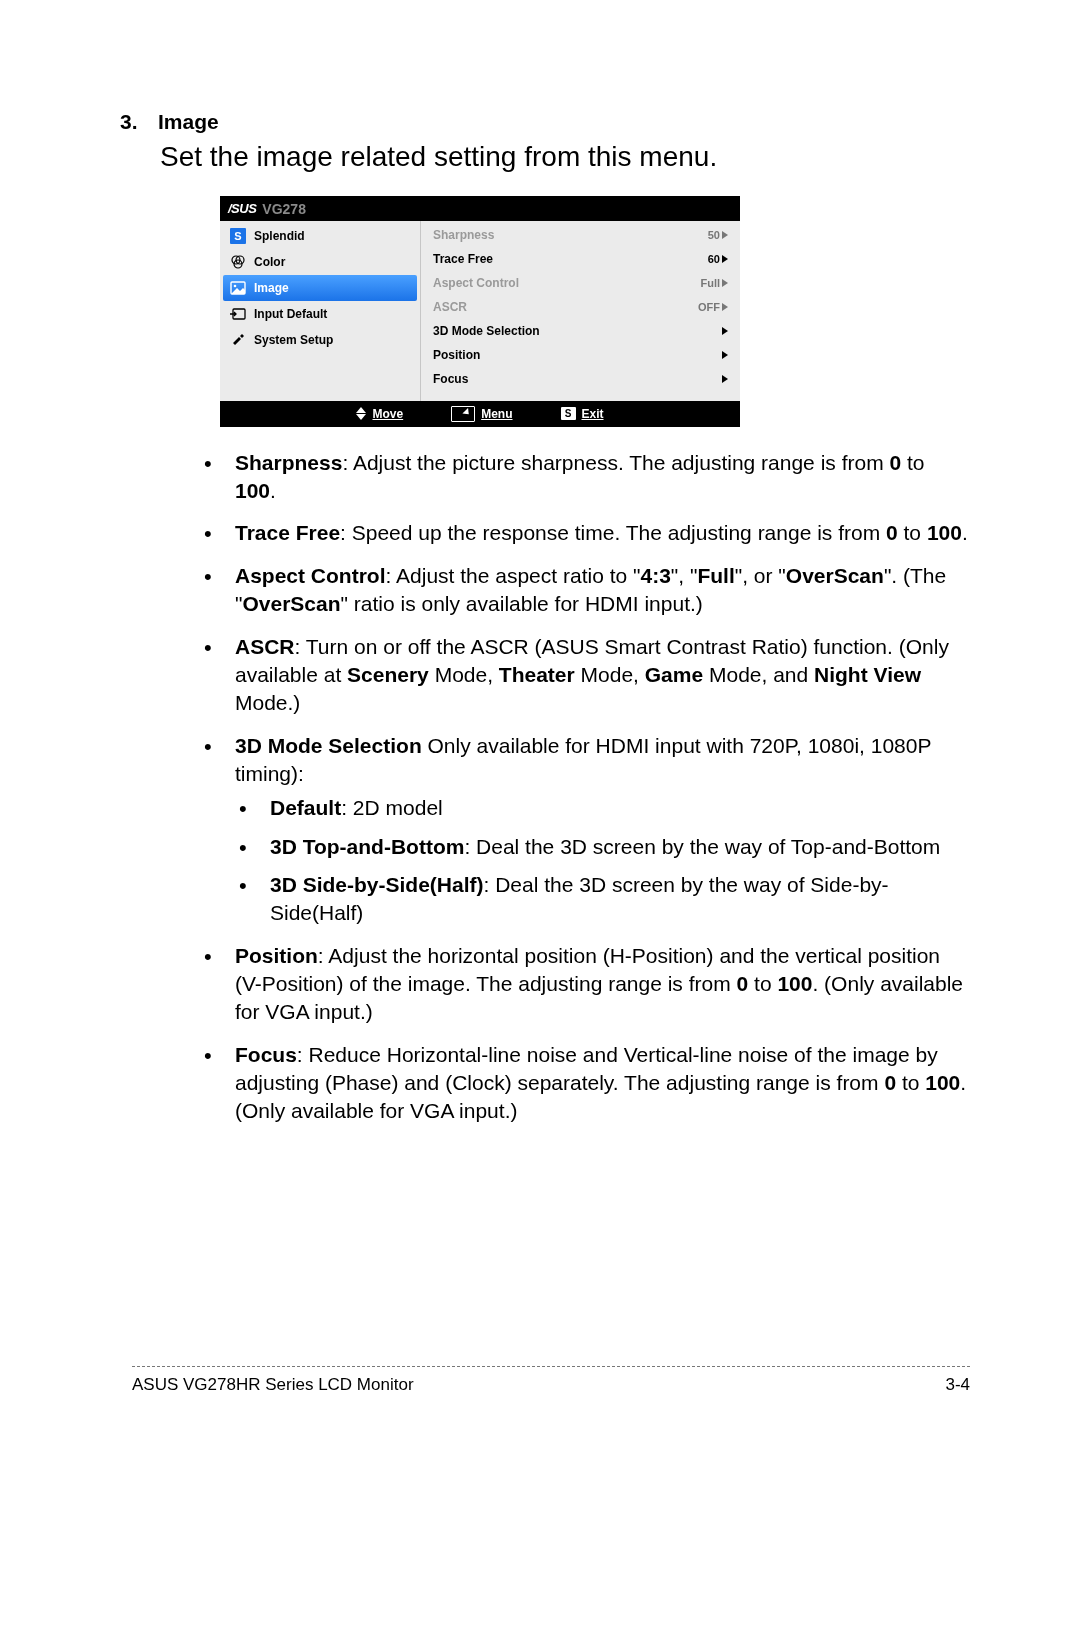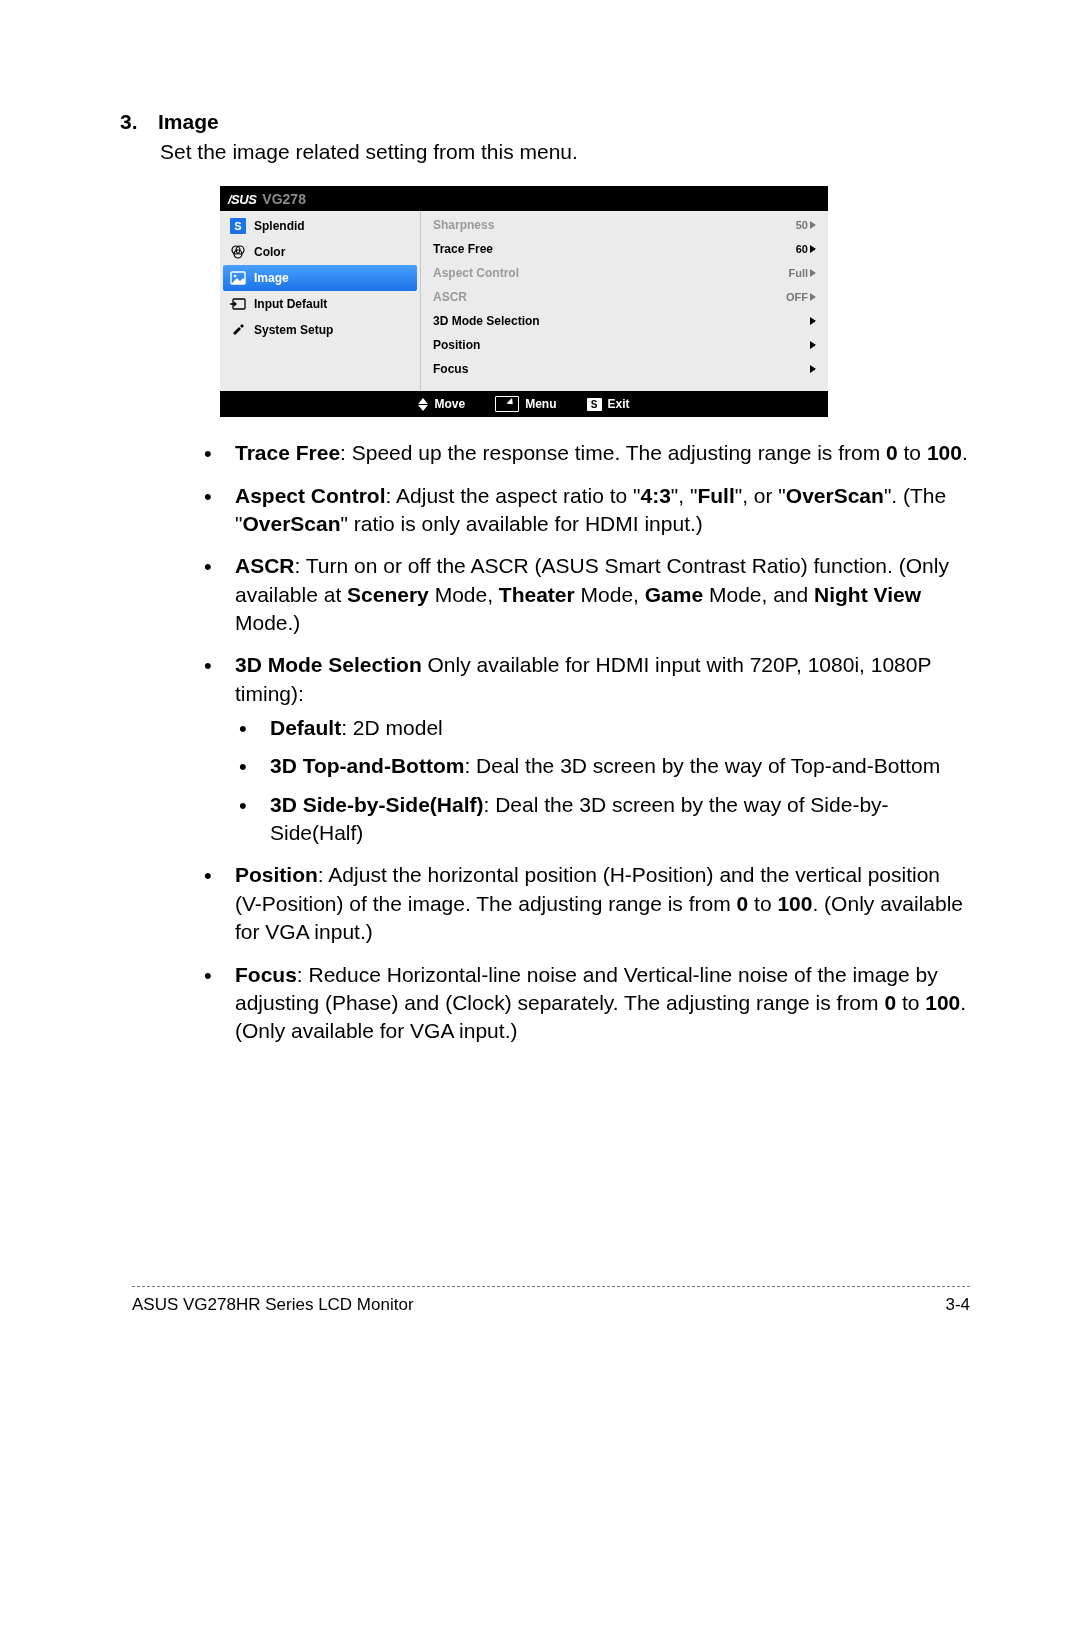--- a/index.html
+++ b/index.html
@@ -15,28 +15,28 @@
   }
   .section-head {
     display: flex;
     gap: 18px;
     font-weight: bold;
     font-size: 21px;
     margin: 0 0 4px 0;
   }
   .section-head .num { min-width: 20px; }
   .section-intro {
-    font-size: 21px;
+    font-size: 28px;
     margin: 0 0 20px 40px;
     line-height: 1.35;
   }
 
   
   .osd {
-    width: 608px;
+    width: 520px;
     margin: 0 4px 22px 100px;
     background: #000;
     color: #fff;
     font-size: 13px;
     font-family: Arial, sans-serif;
   }
   .osd-title {
     display: flex;
     align-items: center;
     gap: 6px;
@@ -123,26 +123,27 @@
     border-bottom: 4px solid transparent;
     border-left: 6px solid #777;
     display: inline-block;
   }
   .tri.dark { border-left-color:#000; }
 
   .osd-footer {
     display: flex;
     align-items: center;
     justify-content: center;
-    gap: 30px;
+    gap: 48px;
     padding: 5px 0;
     background: #000;
     color: #fff;
     font-size: 12px;
     font-weight: bold;
+    text-decoration: underline;
   }
   .osd-footer .hint { display: flex; align-items: center; gap: 6px; }
   .osd-footer .icon { display:inline-flex; align-items:center; justify-content:center; }
   .icon-updown {
     display:flex; flex-direction:column; align-items:center; gap:1px;
   }
   .icon-updown .u { width:0;height:0;border-left:5px solid transparent;border-right:5px solid transparent;border-bottom:6px solid #fff;}
   .icon-updown .d { width:0;height:0;border-left:5px solid transparent;border-right:5px solid transparent;border-top:6px solid #fff;}
   .icon-menu-box {
     width:22px;height:14px;border:1.5px solid #fff;border-radius:1px;position:relative;
@@ -329,20 +330,23 @@
       </span>
       <span class="hint">
         <span class="icon icon-s-white">S</span>
         <span>Exit</span>
       </span>
     </div>
   </div>
 
   <ul class="blist">
     <li>
+      <span class="b">Sharpness</span><span>: Adjust the picture sharpness. The adjusting range is from </span><span class="b">0</span><span> to </span><span class="b">100</span><span>.</span>
+    </li>
+    <li>
       <span class="b">Trace Free</span><span>: Speed up the response time. The adjusting range is from </span><span class="b">0</span><span> to </span><span class="b">100</span><span>.</span>
     </li>
     <li>
       <span class="b">Aspect Control</span><span>: Adjust the aspect ratio to "</span><span class="b">4:3</span><span>", "</span><span class="b">Full</span><span>", or "</span><span class="b">OverScan</span><span>". (The "</span><span class="b">OverScan</span><span>" ratio is only available for HDMI input.)</span>
     </li>
     <li>
       <span class="b">ASCR</span><span>: Turn on or off the ASCR (ASUS Smart Contrast Ratio) function. (Only available at </span><span class="b">Scenery</span><span> Mode, </span><span class="b">Theater</span><span> Mode, </span><span class="b">Game</span><span> Mode, and </span><span class="b">Night View</span><span> Mode.)</span>
     </li>
     <li>
       <span class="b">3D Mode Selection</span><span> Only available for HDMI input with 720P, 1080i, 1080P timing):</span>

